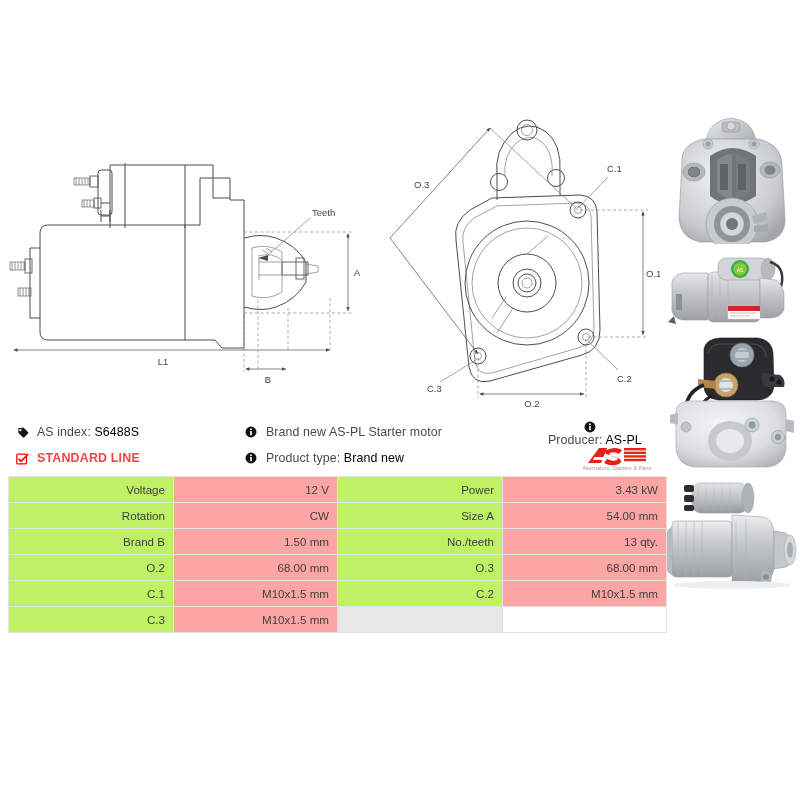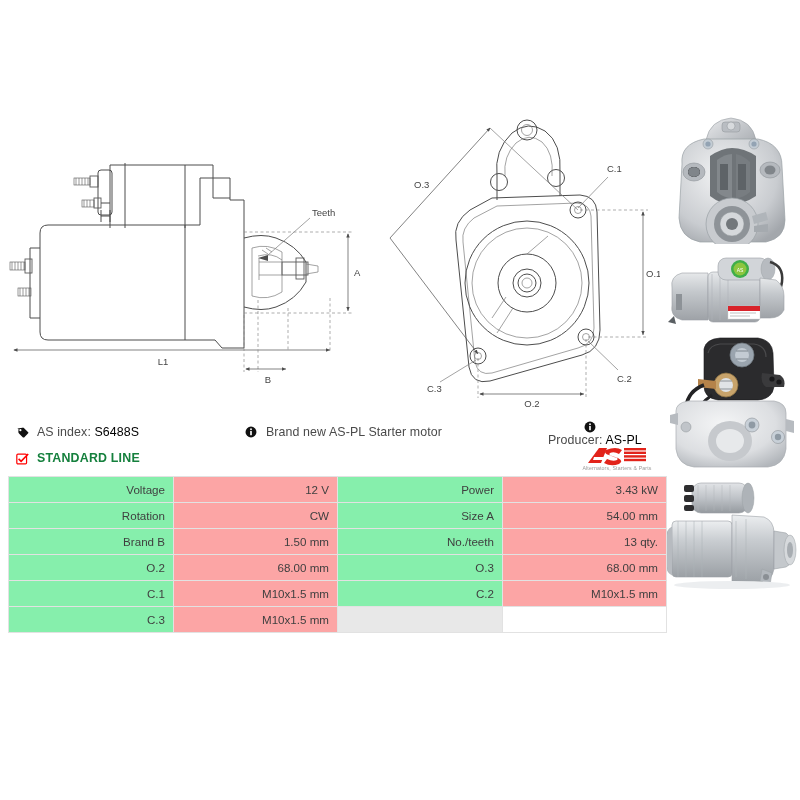--- a/index.html
+++ b/index.html
@@ -39,39 +39,39 @@
   .info-col3 { left:548px;flex-direction:column; }
   .info-r1 { top:3px; }
   .info-r2 { top:29px; }
   .info-ico {
     display:inline-block; width:15px; margin-right:6px;
     text-align:center; line-height:1; flex:0 0 auto;
   }
   .tag-ico svg, .i-ico svg, .chk-ico svg { display:block; }
   .info-txt { font-size:12.4px; color:#4a4a4a; white-space:nowrap; letter-spacing:.1px; }
   .info-txt b { color:#000000; font-weight:normal; }
-  .std-line { font-size:12.4px; color:#15803d; font-weight:bold; letter-spacing:.2px; white-space:nowrap; }
+  .std-line { font-size:12.4px; color:#ef4444; font-weight:bold; letter-spacing:.2px; white-space:nowrap; }
 
   
   #aslogo { position:absolute; left:586px; top:446px; width:62px; height:28px; }
   #aslogo .lg-tag {
     position:absolute; left:0; top:20px; width:62px; text-align:center;
     font-size:3.6px; color:#9a9a9a; letter-spacing:.1px; white-space:nowrap;
     transform:scale(1.45); transform-origin: center top;
   }
 
   
   #spec { position:absolute; left:8px; top:476px; width:658px; }
   table.spec { border-collapse:collapse; width:658px; table-layout:fixed; }
   table.spec td {
     border:1px solid #e2e2e2;
     font-size:11.6px; color:#3f3f3f;
     padding:5px 8px; vertical-align:middle; line-height:1.3;
   }
-  td.k { background:#86efac; text-align:right; width:165px; }
+  td.k { background:#bef264; text-align:right; width:165px; }
   td.v { background:#fca5a5; text-align:right; width:164px; }
   td.blank { background:#e8e8e8; }
   td.blankv { background:#ffffff; }
   tr.tall td { height:36px; }
   tr.norm td { height:23px; }
 </style>
 </head>
 <body>
 
 <div id="page">
@@ -420,20 +420,30 @@
       <span class="info-ico i-ico">
         <svg width="12" height="12" viewBox="0 0 16 16">
           <circle cx="8" cy="8" r="7.3" fill="#111"></circle>
           <circle cx="8" cy="4.2" r="1.25" fill="#fff"></circle>
           <rect x="6.9" y="6.4" width="2.2" height="6" rx=".9" fill="#fff"></rect>
         </svg>
       </span>
       <span class="info-txt">Brand new AS-PL Starter motor</span>
     </div>
 
+    <div class="info-row info-col2 info-r2">
+      <span class="info-ico i-ico">
+        <svg width="12" height="12" viewBox="0 0 16 16">
+          <circle cx="8" cy="8" r="7.3" fill="#111"></circle>
+          <circle cx="8" cy="4.2" r="1.25" fill="#fff"></circle>
+          <rect x="6.9" y="6.4" width="2.2" height="6" rx=".9" fill="#fff"></rect>
+        </svg>
+      </span>
+      <span class="info-txt"><span>Product type:</span> <b>Brand new</b></span>
+    </div>
 
     <div class="info-row info-col3 info-r1">
       <span class="info-ico i-ico">
         <svg width="12" height="12" viewBox="0 0 16 16">
           <circle cx="8" cy="8" r="7.3" fill="#111"></circle>
           <circle cx="8" cy="4.2" r="1.25" fill="#fff"></circle>
           <rect x="6.9" y="6.4" width="2.2" height="6" rx=".9" fill="#fff"></rect>
         </svg>
       </span>
       <span class="info-txt"><span>Producer:</span> <b>AS-PL</b></span>

